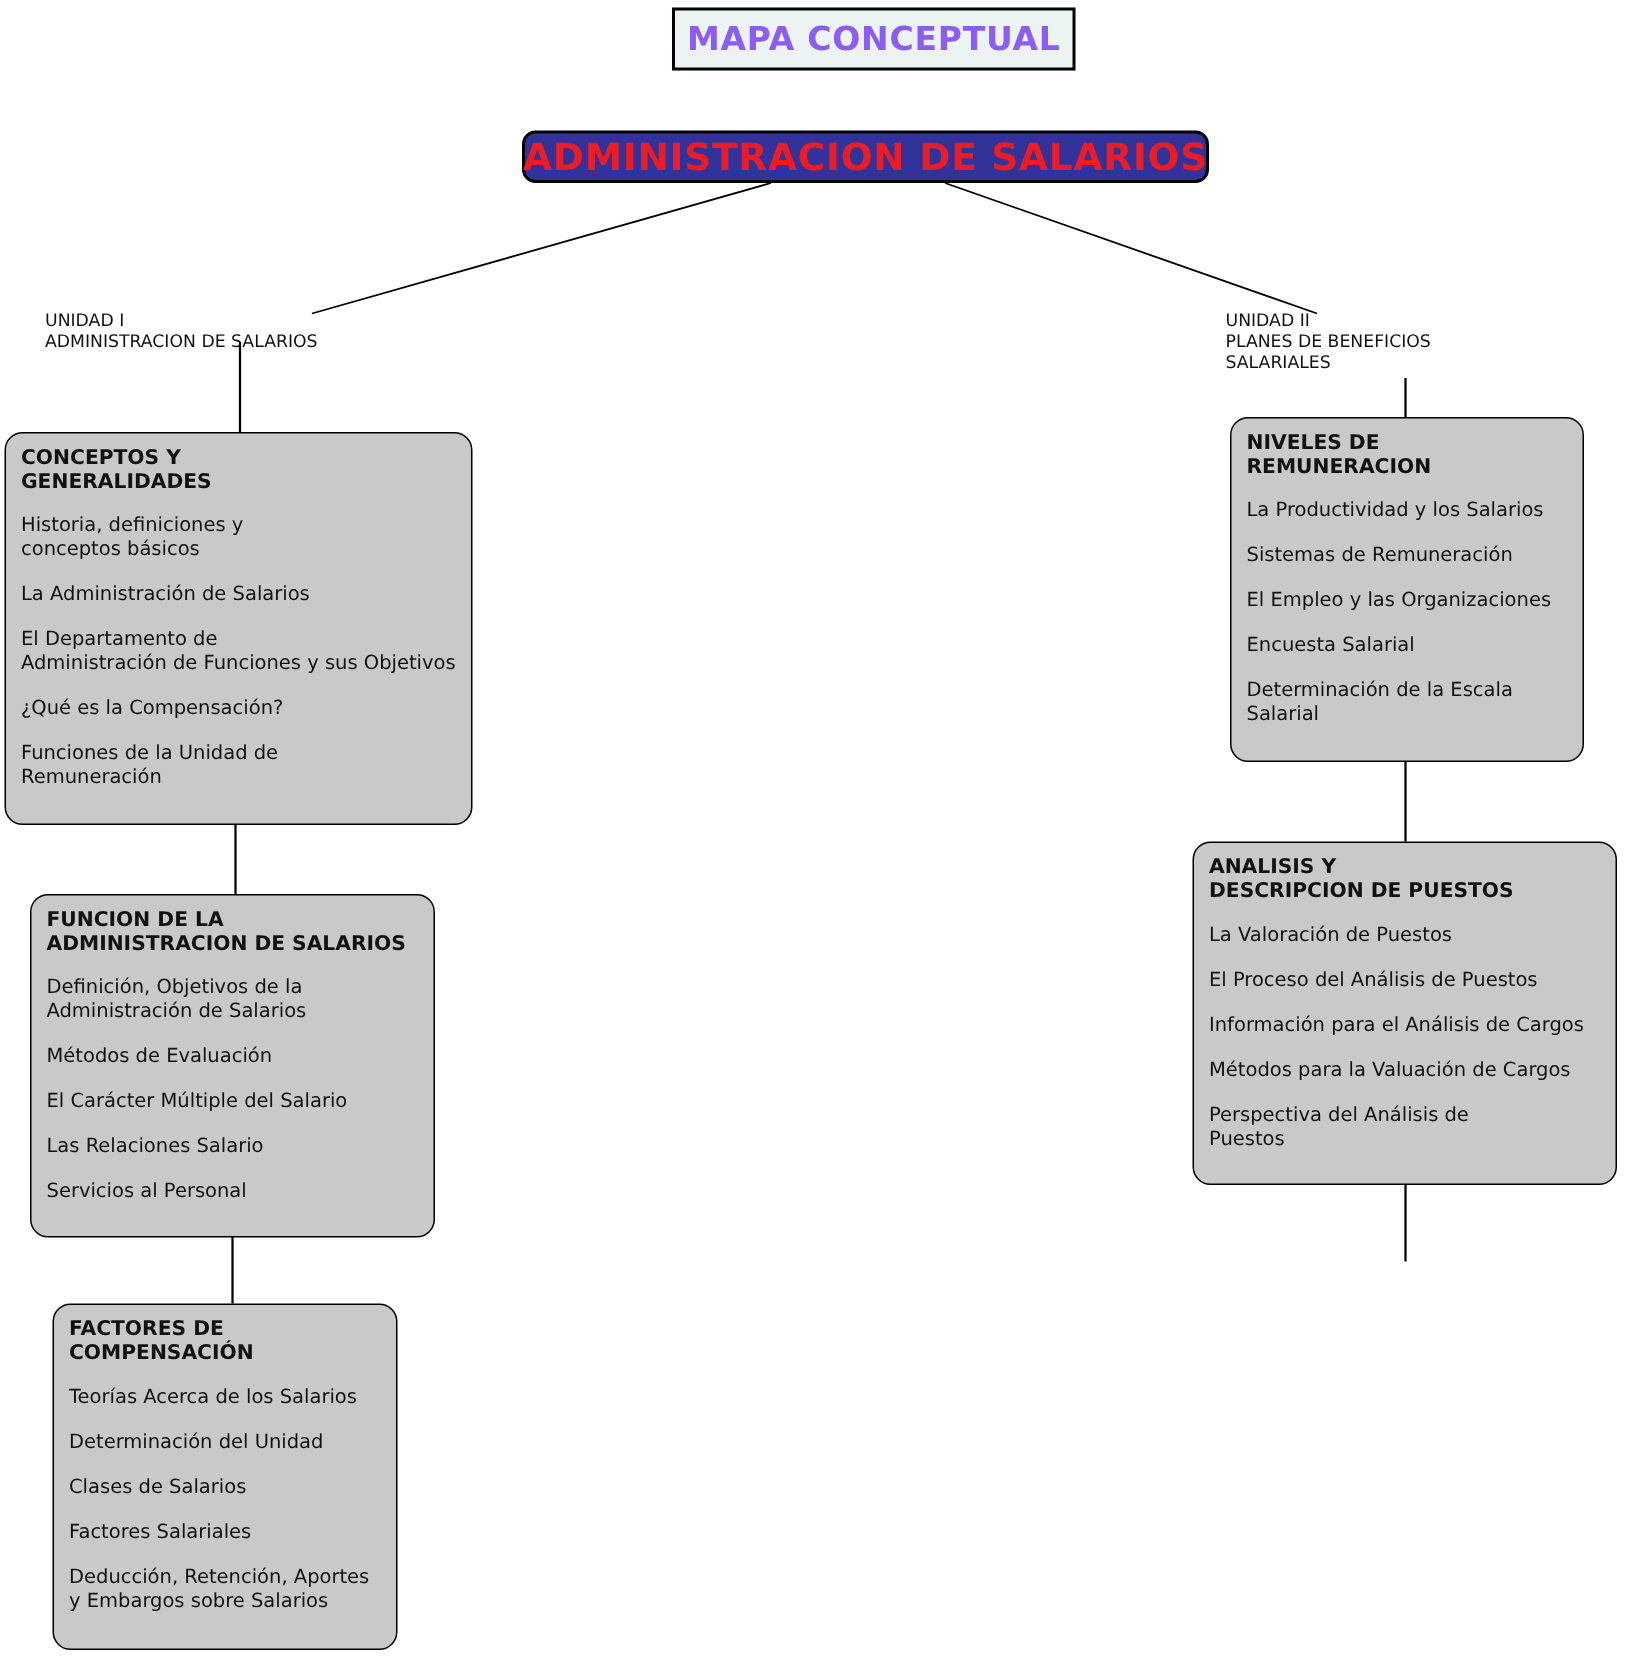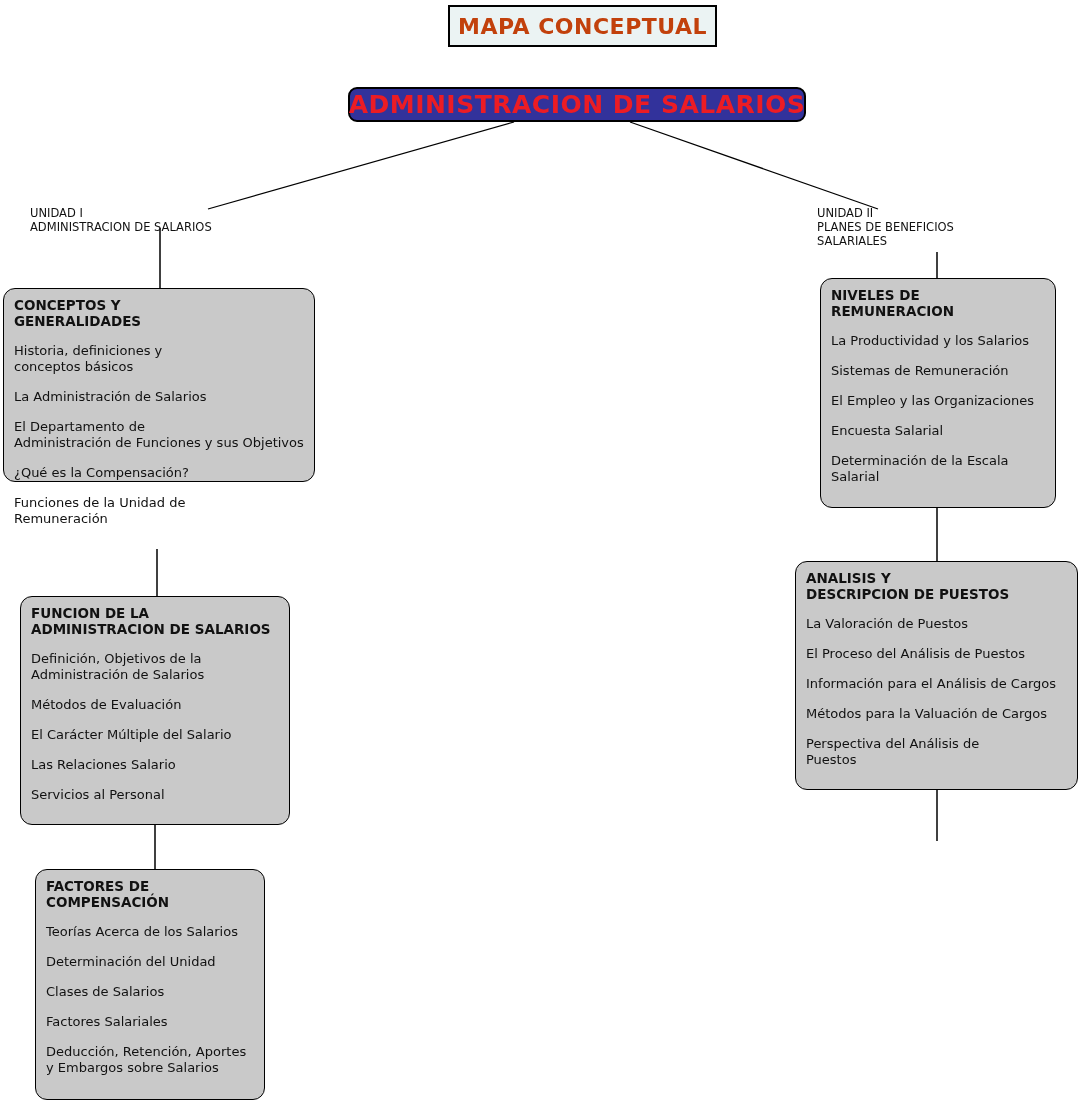--- a/index.html
+++ b/index.html
@@ -27,21 +27,21 @@
     left: 448px; top: 5px;
     width: 269px; height: 42px;
     background: var(--title-box-fill, #EBF3F3);
     border: 2px solid #000;
     box-sizing: border-box;
     display: flex;
     align-items: center;
     justify-content: center;
     font-size: 22px;
     font-weight: bold;
-    color: #c2410c;
+    color: #8b5cf6;
     letter-spacing: 0.5px;
   }
   .root-box {
     position: absolute;
     left: 348px; top: 87px;
     width: 458px; height: 35px;
     background: var(--root-bg, #32329B);
     border: 2px solid #000;
     border-radius: 9px;
     box-sizing: border-box;
@@ -109,21 +109,21 @@
   <div class="root-box">
     <span>ADMINISTRACION DE SALARIOS</span>
   </div>
 
   <div class="branch-label left">UNIDAD I
 ADMINISTRACION DE SALARIOS</div>
   <div class="branch-label right">UNIDAD II
 PLANES DE BENEFICIOS
 SALARIALES</div>
 
-  <div class="node" style="left:3px; top:288px; width:312px; height:194px;">
+  <div class="node" style="left:3px; top:288px; width:312px; height:262px;">
     <div class="node-title">CONCEPTOS Y
 GENERALIDADES</div>
     <div class="node-item">Historia, definiciones y
 conceptos básicos</div>
     <div class="node-item">La Administración de Salarios</div>
     <div class="node-item">El Departamento de
 Administración de Funciones y sus Objetivos</div>
     <div class="node-item">¿Qué es la Compensación?</div>
     <div class="node-item">Funciones de la Unidad de
 Remuneración</div>

